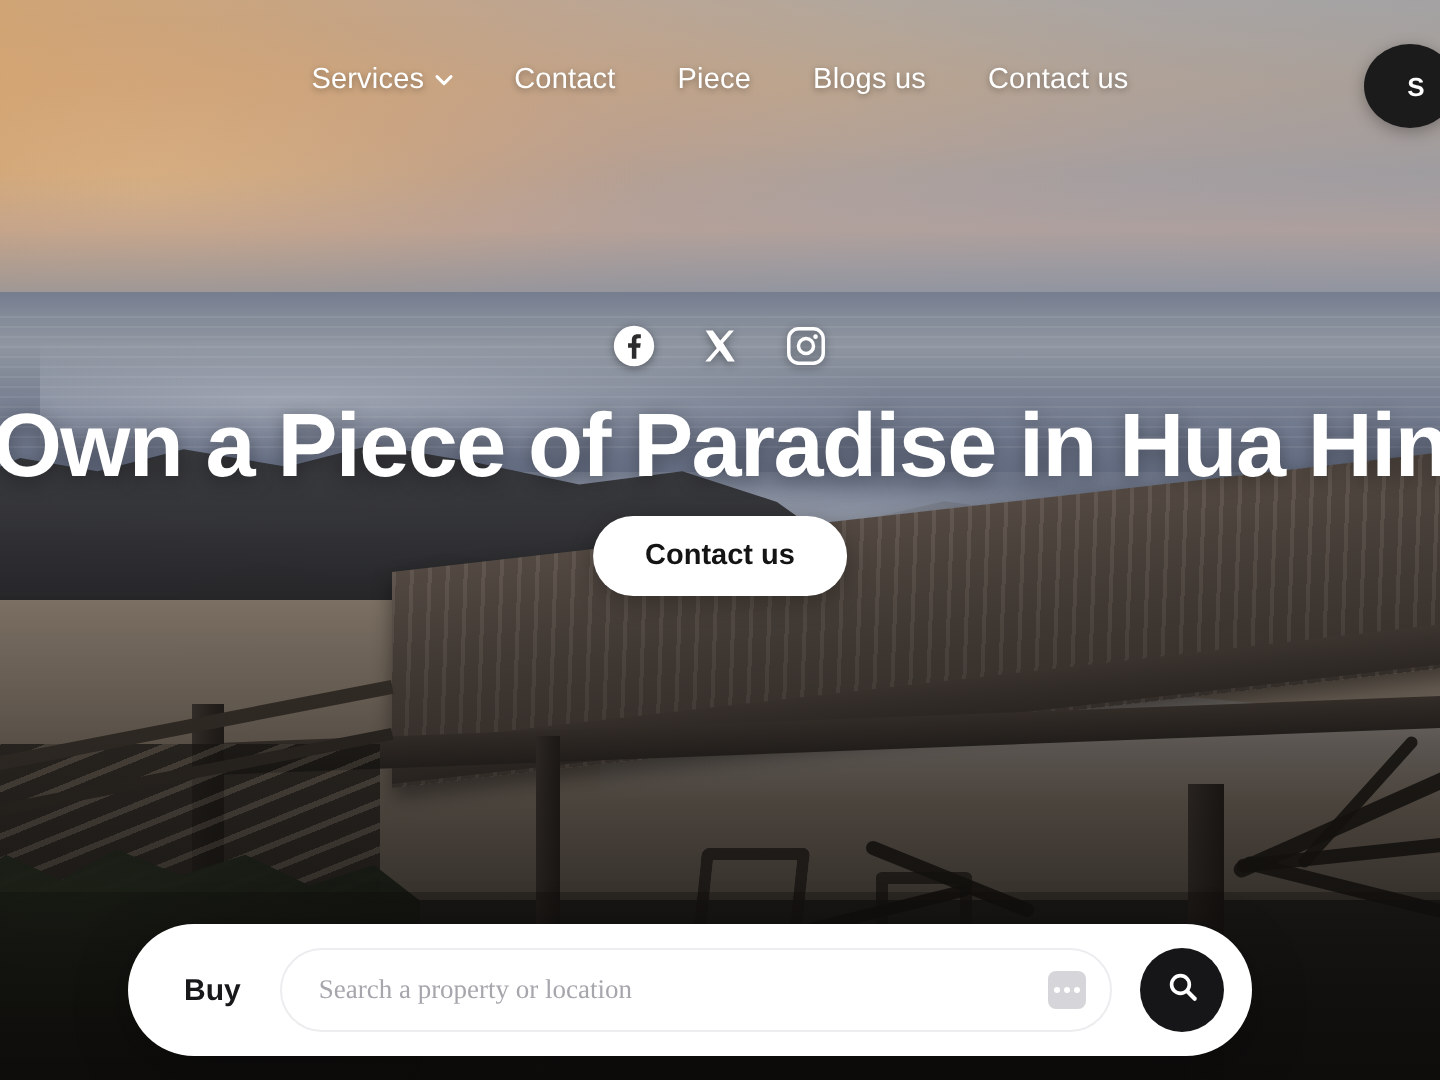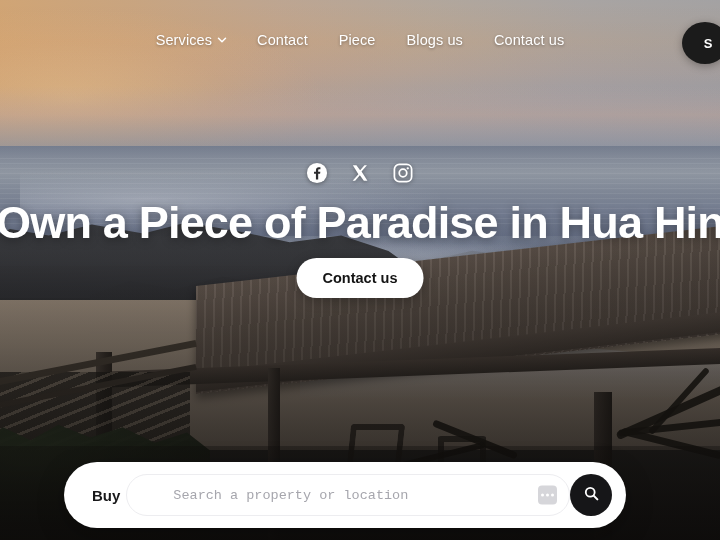--- a/index.html
+++ b/index.html
@@ -256,37 +256,37 @@
     padding:12px 26px; border:none; border-radius:999px;
     cursor:pointer; z-index:20;
     box-shadow:0 3px 12px rgba(0,0,0,.28);
     font-family:"Liberation Sans", sans-serif;
   }
 
   
   .searchbar {
     position:absolute; left:64px; top:462px; width:562px; height:66px;
     background:#fff; border-radius:999px;
-    display:flex; align-items:center; 
+    display:flex; align-items:center; gap:14px;
     padding:0 14px 0 22px; z-index:30;
     box-shadow:0 8px 28px rgba(0,0,0,.25);
   }
   .buy-tab {
     font-size:15px; font-weight:700; color:#18181a;
     padding:6px 6px; cursor:pointer; white-space:nowrap;
   }
   .search-field {
     flex:1; height:42px; position:relative;
     border:1px solid #ededf0; border-radius:999px;
     display:flex; align-items:center; padding:0 44px 0 18px;
   }
   .search-field input {
     width:100%; border:none; outline:none; background:transparent;
-    font-family:Liberation Mono, monospace;
-    font-size:13.5px; color:#2b2b2e;margin-left:28px;
+    font-family:Liberation Serif, serif;
+    font-size:13.5px; color:#2b2b2e;
   }
   .search-field input::placeholder { color:#a6a6ad; }
   .more-icon {
     position:absolute; right:12px; top:50%; transform:translateY(-50%);
     width:19px; height:19px; border-radius:4px; background:#d6d6da;
     display:flex; align-items:center; justify-content:center;
     gap:2px; cursor:pointer;
   }
   .more-icon i { width:3px; height:3px; border-radius:50%; background:#fff; display:block; }
   .search-btn {

